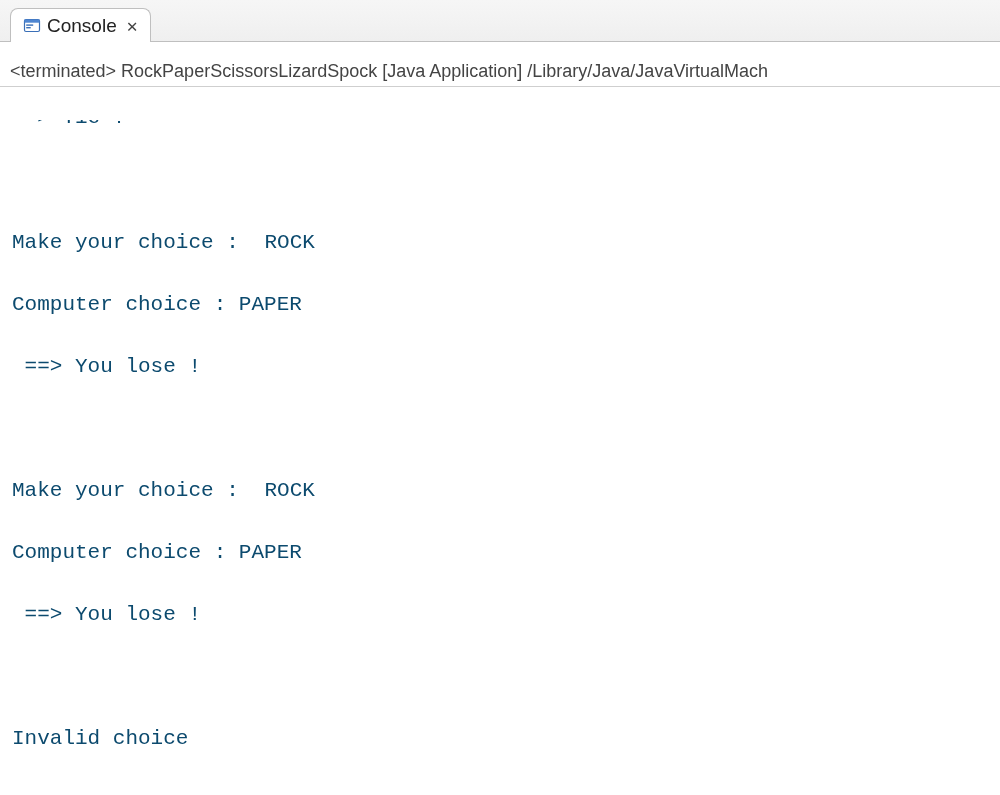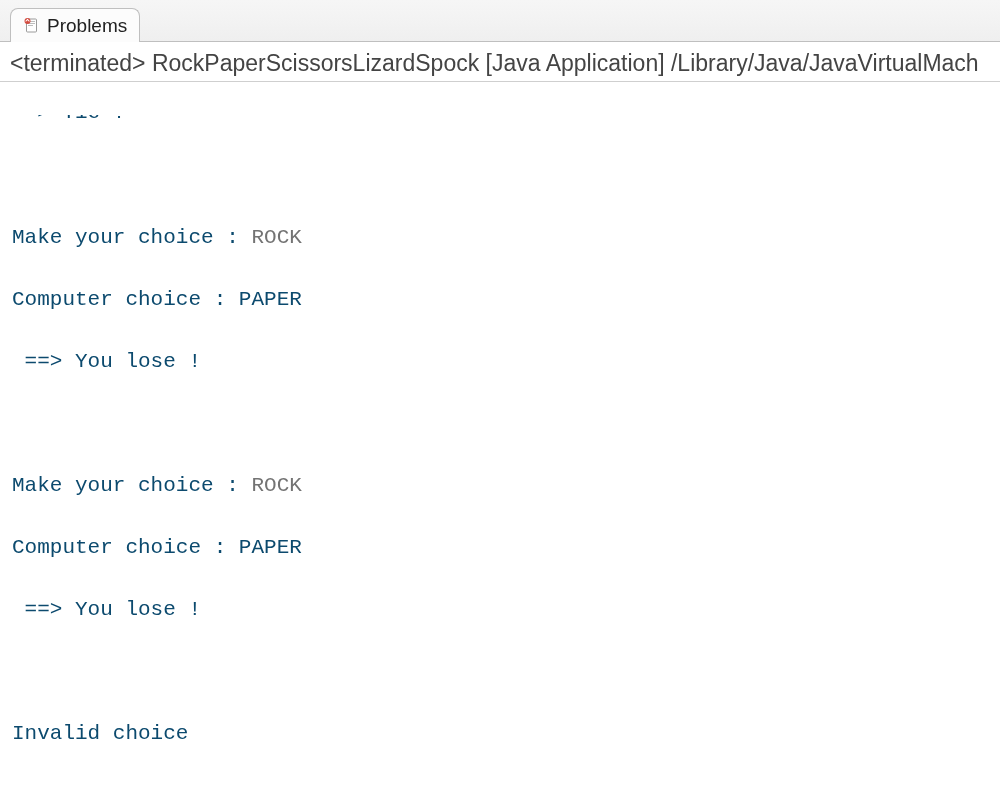--- a/index.html
+++ b/index.html
@@ -42,62 +42,60 @@
     background: #ffffff;
   }
   .tab .icon-slot { width: 18px; height: 18px; display:flex; align-items:center; justify-content:center; }
   .tab .close-x {
     font-family: monospace;
     font-size: 18px;
     color: #444;
     margin-left: 4px;
   }
   .statusline {
-    font-size: 23px;
+    font-size: 18px;
     color: #444;
-    padding: 8px 10px 4px 10px;
+    padding: 19px 10px 4px 10px;
     border-bottom: 1px solid #cfcfcf;
     white-space: nowrap;
     overflow: hidden;
   }
   .console {
     font-family: Menlo, Consolas, "Courier New", monospace;
     font-size: 21px;
     line-height: 31px;
     padding: 2px 12px 12px 12px;
     color: #1a1a1a;
     white-space: pre;
   }
   .cutoff {
     height: 14px;
     overflow: hidden;
   }
   .cutoff > div {
     transform: translateY(-18px);
   }
   .ink-black { color: #0c4a6e; }
-  .ink-green { color: #737373; }
+  .ink-green { color: #0c4a6e; margin-left: 13px; }
 </style>
 </head>
 <body>
 
 <div class="tabbar">
-  <div class="tab">
+  <div class="tab active">
     <span class="icon-slot">
       <svg width="18" height="18" viewBox="0 0 18 18">
-        <rect x="3.5" y="2" width="10" height="13" rx="1" fill="#fff" stroke="#9a9a9a" stroke-width="1"></rect>
-        <rect x="5" y="4" width="7" height="1" fill="#bdbdbd"></rect>
-        <rect x="5" y="6" width="7" height="1" fill="#bdbdbd"></rect>
-        <rect x="5" y="8" width="5" height="1" fill="#bdbdbd"></rect>
-        <circle cx="4.5" cy="4" r="3" fill="#d34b3f"></circle>
-        <rect x="2.9" y="2.5" width="3.2" height="0.9" transform="rotate(45 4.5 4)" fill="#fff"></rect>
-        <rect x="2.9" y="2.5" width="3.2" height="0.9" transform="rotate(-45 4.5 4)" fill="#fff"></rect>
+        <rect x="1.5" y="2.5" width="15" height="12" rx="1.5" fill="#fff" stroke="#3a6fb7" stroke-width="1.2"></rect>
+        <rect x="1.5" y="2.5" width="15" height="3.2" fill="#4f86d1"></rect>
+        <rect x="3.2" y="7.4" width="7" height="1.4" fill="#3a6fb7"></rect>
+        <rect x="3.2" y="10" width="4.5" height="1.4" fill="#3a6fb7"></rect>
       </svg>
     </span>
-    <span>Problems</span>
+    <span>Console</span>
+    <span class="close-x">✕</span>
   </div>
 </div>
 
 <div class="statusline">
   <span>&lt;terminated&gt;</span>
   <span>RockPaperScissorsLizardSpock</span>
   <span>[Java Application]</span>
   <span>/Library/Java/JavaVirtualMach</span>
 </div>
 

